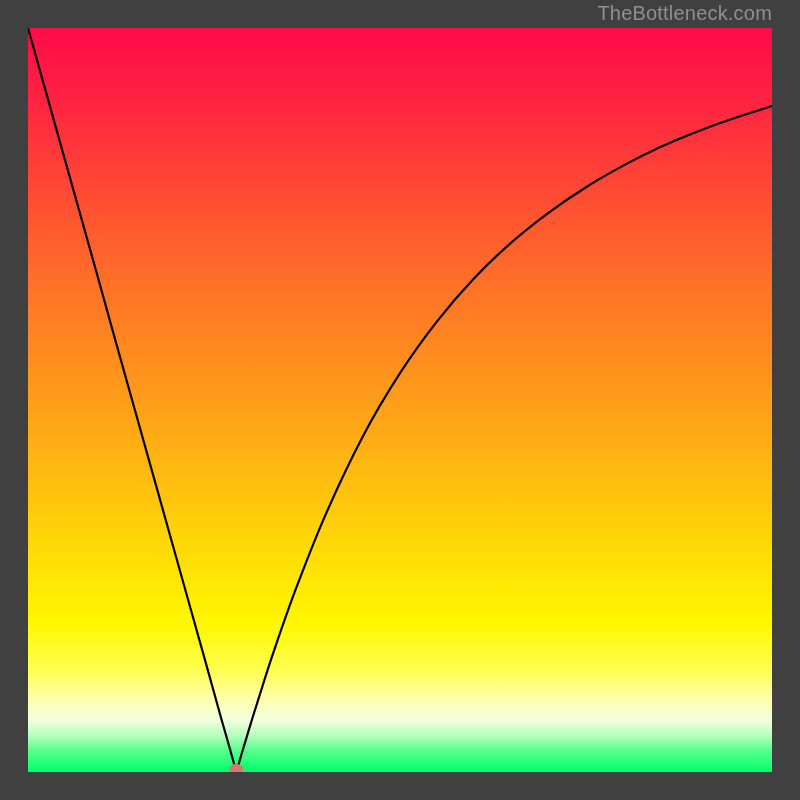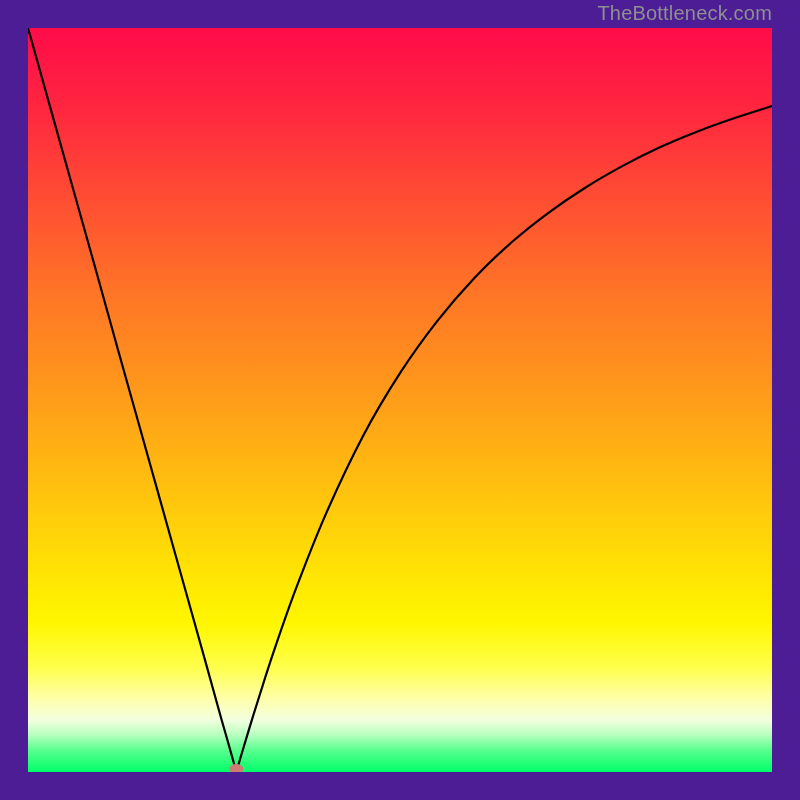--- a/index.html
+++ b/index.html
@@ -6,21 +6,21 @@
     margin: 0;
     padding: 0;
     width: 800px;
     height: 800px;
     overflow: hidden;
     font-family: Arial, Helvetica, sans-serif;
   }
   .frame {
     width: 800px;
     height: 800px;
-    background: #4c1d95;
+    background: #404040;
     position: relative;
     box-sizing: border-box;
   }
   .attribution {
     position: absolute;
     top: 2px;
     right: 28px;
     color: #8f8f8f;
     font-size: 20px;
     letter-spacing: 0.2px;

